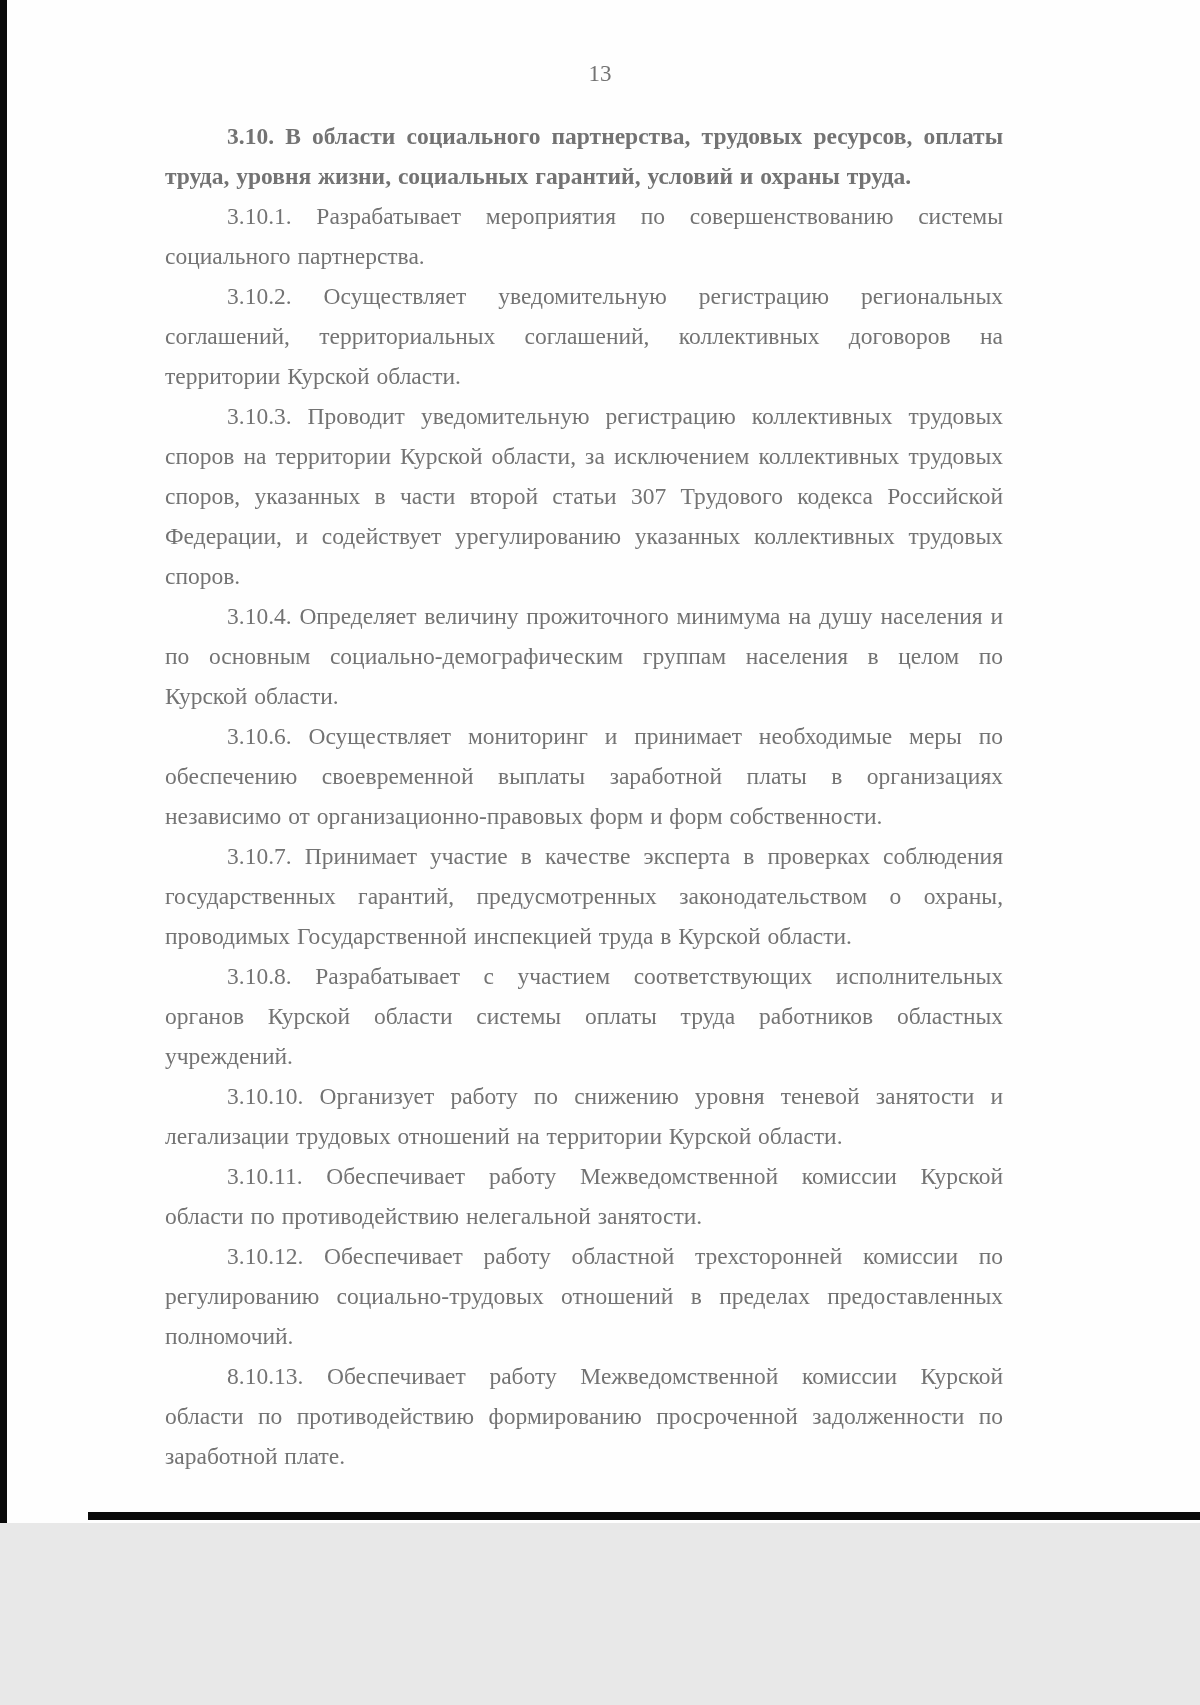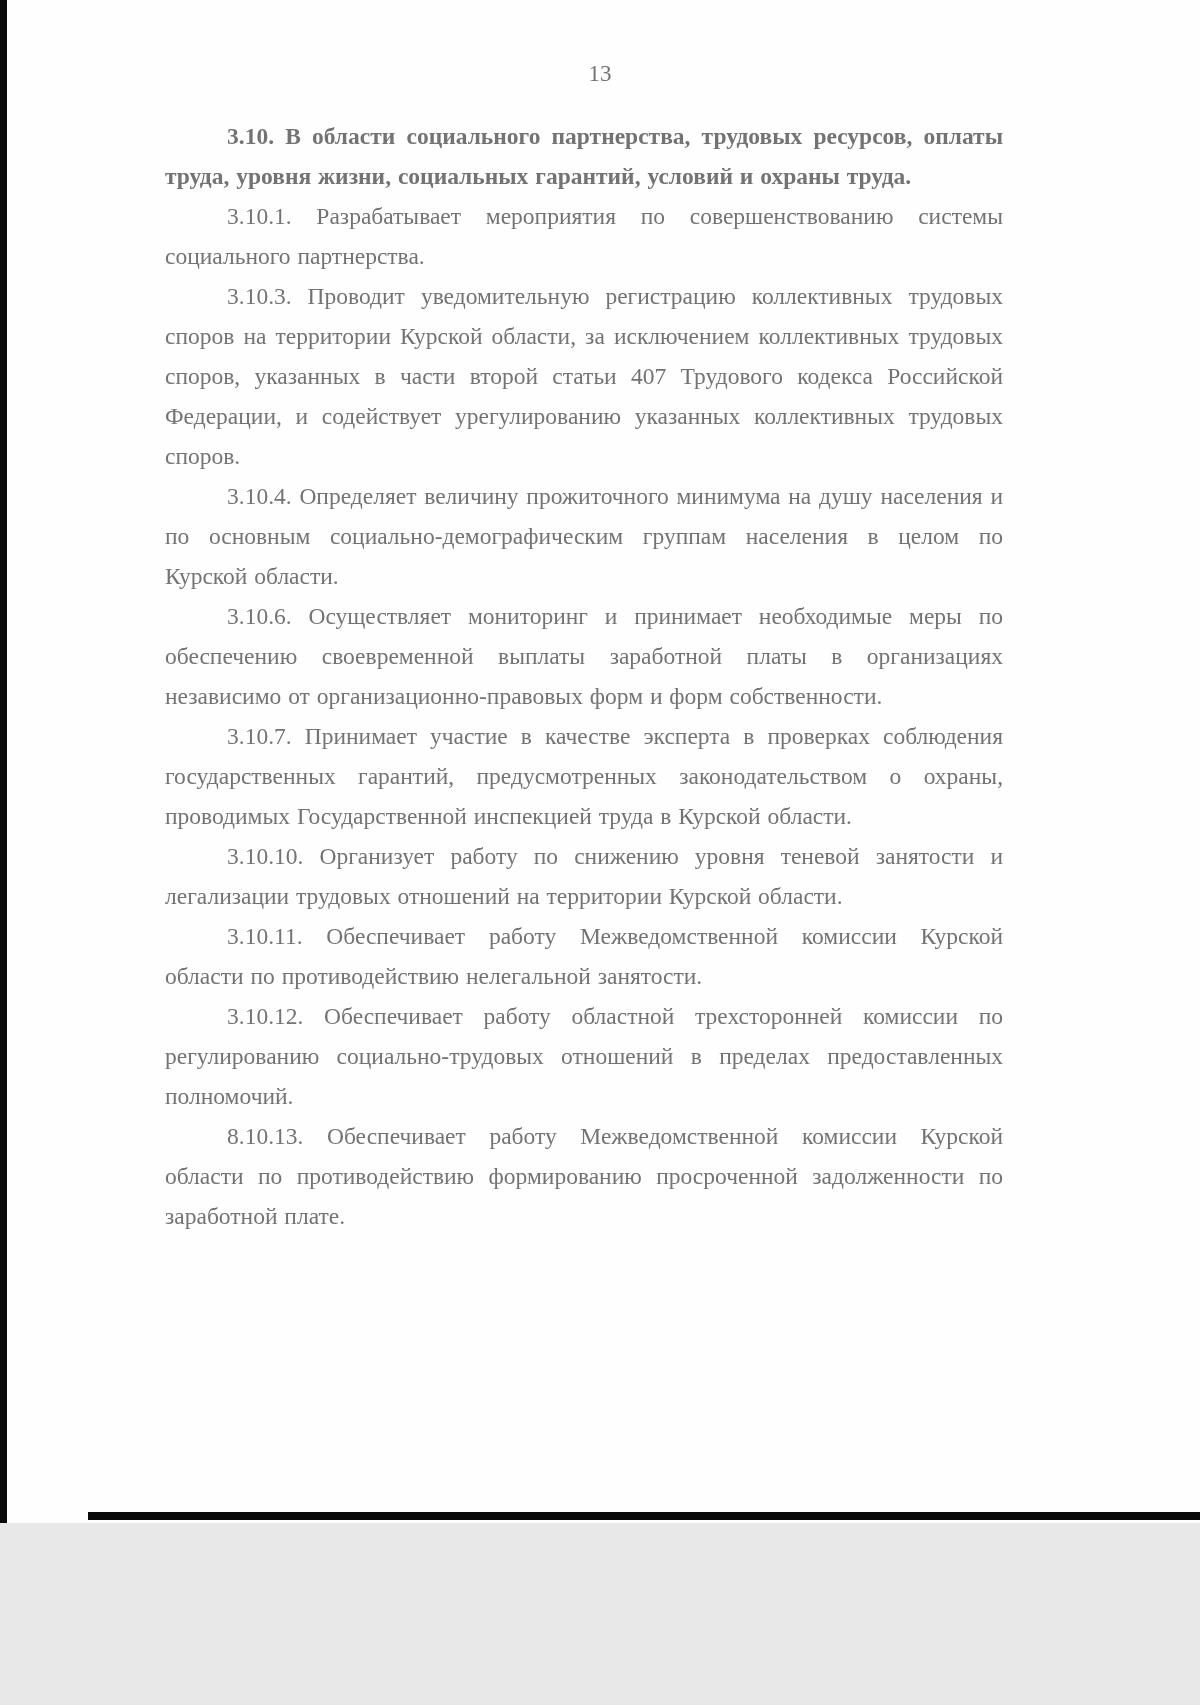--- a/index.html
+++ b/index.html
@@ -67,22 +67,24 @@
 
 <div class="page">
   <div class="scan-edge-left"></div>
   <div class="scan-edge-bottom"></div>
 
   <div class="page-number">13</div>
 
   <div class="content">
     <p class="heading">3.10. В области социального партнерства, трудовых ресурсов, оплаты труда, уровня жизни, социальных гарантий, условий и охраны труда.</p>
     <p>3.10.1. Разрабатывает мероприятия по совершенствованию системы социального партнерства.</p>
-    <p>3.10.3. Проводит уведомительную регистрацию коллективных трудовых споров на территории Курской области, за исключением коллективных трудовых споров, указанных в части второй статьи 407 Трудового кодекса Российской Федерации, и содействует урегулированию указанных коллективных трудовых споров.</p>
+    <p>3.10.2. Осуществляет уведомительную регистрацию региональных соглашений, территориальных соглашений, коллективных договоров на территории Курской области.</p>
+    <p>3.10.3. Проводит уведомительную регистрацию коллективных трудовых споров на территории Курской области, за исключением коллективных трудовых споров, указанных в части второй статьи 307 Трудового кодекса Российской Федерации, и содействует урегулированию указанных коллективных трудовых споров.</p>
     <p>3.10.4. Определяет величину прожиточного минимума на душу населения и по основным социально-демографическим группам населения в целом по Курской области.</p>
     <p>3.10.6. Осуществляет мониторинг и принимает необходимые меры по обеспечению своевременной выплаты заработной платы в организациях независимо от организационно-правовых форм и форм собственности.</p>
     <p>3.10.7. Принимает участие в качестве эксперта в проверках соблюдения государственных гарантий, предусмотренных законодательством о охраны, проводимых Государственной инспекцией труда в Курской области.</p>
+    <p>3.10.8. Разрабатывает с участием соответствующих исполнительных органов Курской области системы оплаты труда работников областных учреждений.</p>
     <p>3.10.10. Организует работу по снижению уровня теневой занятости и легализации трудовых отношений на территории Курской области.</p>
     <p>3.10.11. Обеспечивает работу Межведомственной комиссии Курской области по противодействию нелегальной занятости.</p>
     <p>3.10.12. Обеспечивает работу областной трехсторонней комиссии по регулированию социально-трудовых отношений в пределах предоставленных полномочий.</p>
     <p>8.10.13. Обеспечивает работу Межведомственной комиссии Курской области по противодействию формированию просроченной задолженности по заработной плате.</p>
   </div>
 </div>
 
 </body></html>

